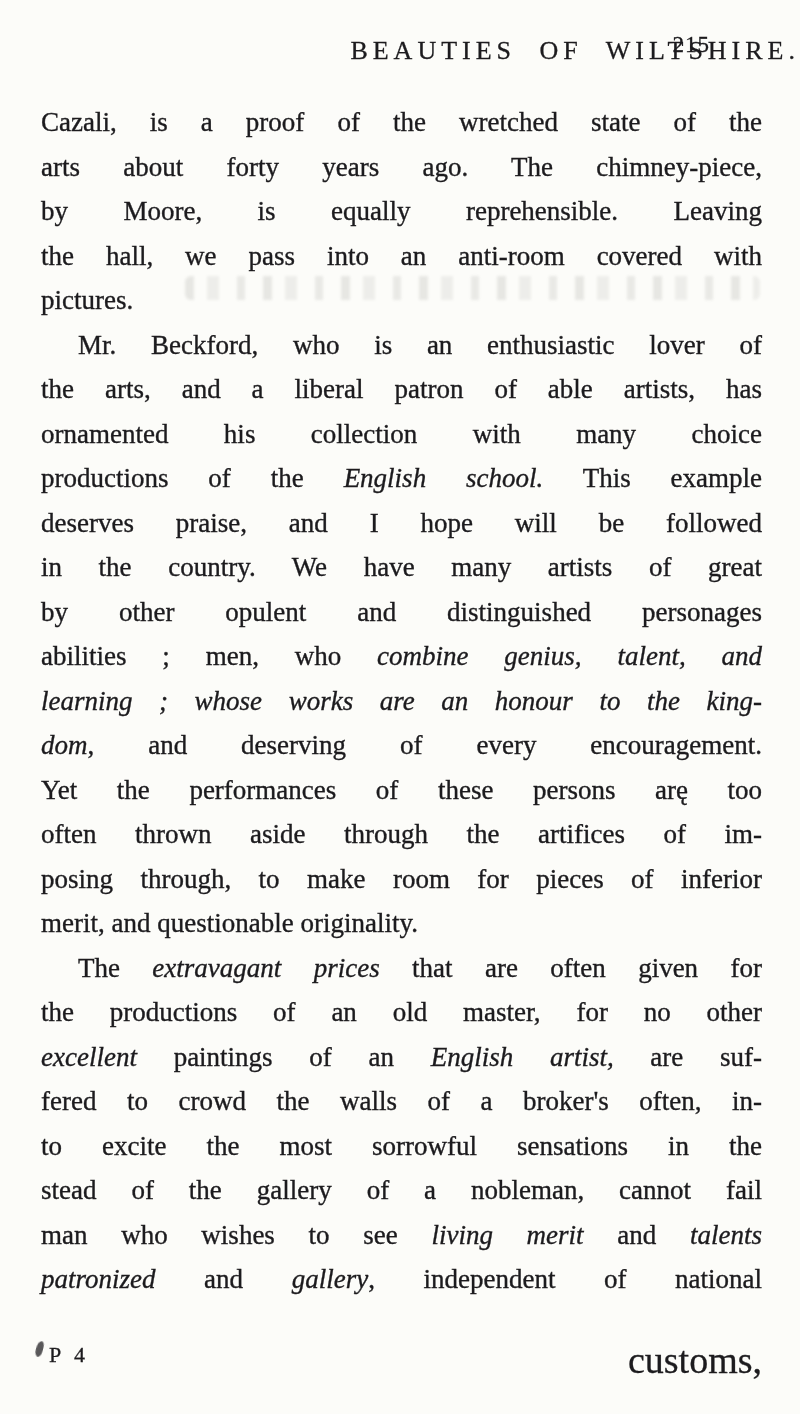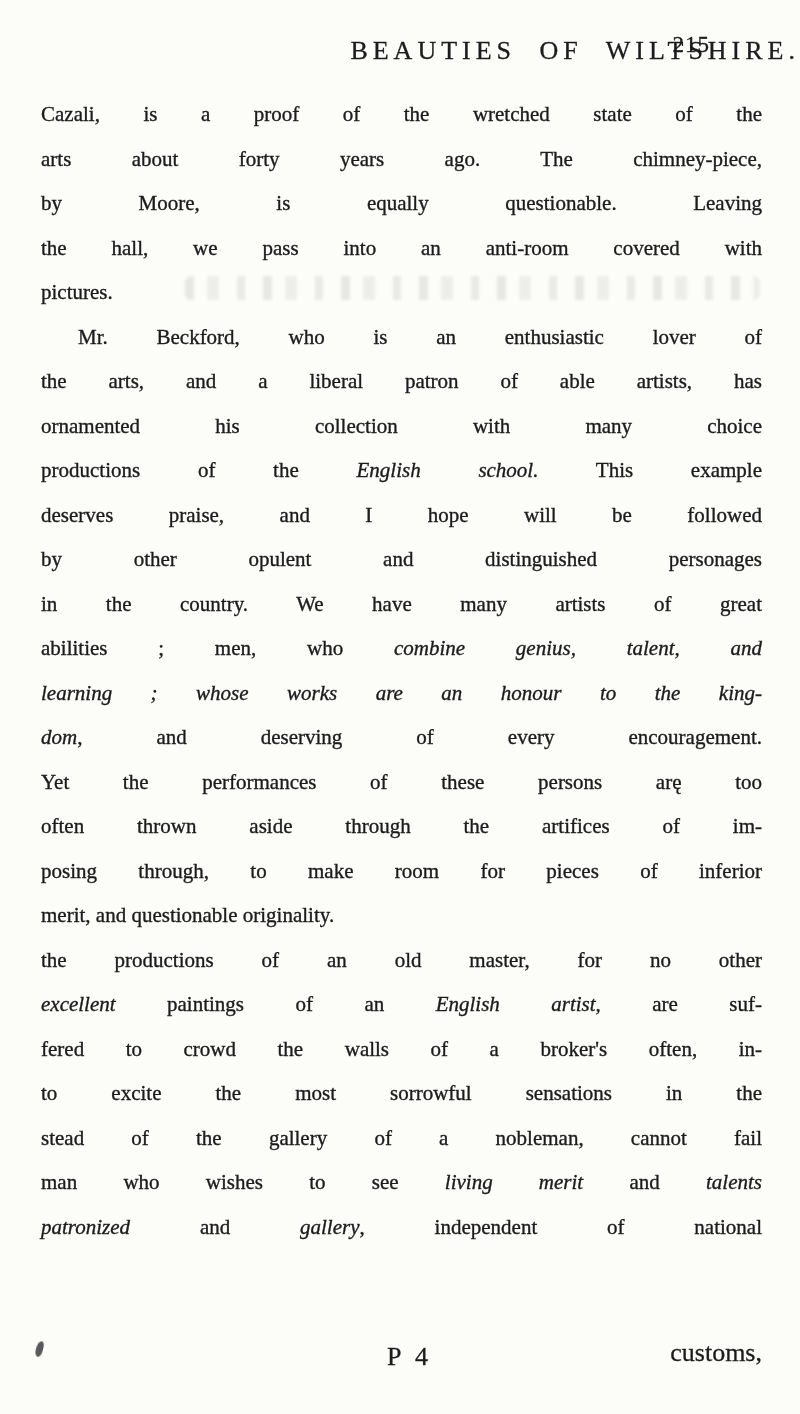--- a/index.html
+++ b/index.html
@@ -24,22 +24,22 @@
   }
   .page-number {
     position: absolute;
     top: 32px; right: 90px;
     font-size: 23px;
     letter-spacing: 1px;
     -webkit-text-stroke: 0.3px currentColor;
   }
   .body-text {
     position: absolute;
-    left: 41px; right: 38px; top: 92px;
-    font-size: 21px;
+    left: 41px; right: 38px; top: 100px;
+    font-size: 27px;
     -webkit-text-stroke: 0.35px currentColor;
   }
   .line {
     height: 44.5px;
     line-height: 44.5px;
     text-align: justify;
     text-align-last: justify;
     overflow: visible;
     white-space: nowrap;
   }
@@ -68,62 +68,62 @@
     transform: rotate(14deg);
     filter: blur(0.4px);
   }
   .footer-row {
     position: absolute;
     left: 41px; right: 38px; top: 1336px;
     height: 46px;
   }
   .signature-mark {
     position: absolute;
-    left: 16px; right: 0; top: 6px;
-    text-align: center;
-    font-size: 26px;
+    left: 8px; right: 0; top: 6px;
+    font-size: 22px;
     letter-spacing: 4px;
     -webkit-text-stroke: 0.3px currentColor;
   }
   .catchword {
     position: absolute;
     right: 0; top: 2px;
-    font-size: 26px;
+    font-size: 38px;
     -webkit-text-stroke: 0.3px currentColor;
   }
 </style>
 </head>
 <body>
 
 <div class="page" style="--paper: #fcfcf9; --ink: #1c1b1e;">
 
   <div class="running-head">BEAUTIES OF WILTSHIRE.</div>
 
   <div class="page-number">215</div>
 
   <div class="body-text">
       <div class="line"><span>Cazali, is a proof of the wretched state of the</span></div>
       <div class="line"><span>arts about forty years ago.  The chimney-piece,</span></div>
-      <div class="line"><span>by Moore, is equally questionable.  Leaving</span></div>
+      <div class="line"><span>by Moore, is equally reprehensible.  Leaving</span></div>
       <div class="line"><span>the hall, we pass into an anti-room covered with</span></div>
       <div class="line last"><span>pictures.</span></div>
       <div class="line indent"><span>Mr. Beckford, who is an enthusiastic lover of</span></div>
       <div class="line"><span>the arts, and a liberal patron of able artists, has</span></div>
       <div class="line"><span>ornamented his collection with many choice</span></div>
       <div class="line"><span>productions of the </span><em>English school.</em><span> This example</span></div>
       <div class="line"><span>deserves praise, and I hope will be followed</span></div>
+      <div class="line"><span>in the country.  We have many artists of great</span></div>
       <div class="line"><span>by other opulent and distinguished personages</span></div>
-      <div class="line"><span>in the country.  We have many artists of great</span></div>
       <div class="line"><span>abilities ; men, who </span><em>combine genius, talent, and</em></div>
       <div class="line"><em>learning ; whose works are an honour to the king-</em></div>
       <div class="line"><em>dom</em><span>, and deserving of every encouragement.</span></div>
       <div class="line"><span>Yet the performances of these persons arę too</span></div>
       <div class="line"><span>often thrown aside through the artifices of im-</span></div>
       <div class="line"><span>posing through, to make room for pieces of inferior</span></div>
       <div class="line last"><span>merit, and questionable originality.</span></div>
+      <div class="line indent"><span>The </span><em>extravagant prices</em><span> that are often given for</span></div>
       <div class="line"><span>the productions of an old master, for no other</span></div>
       <div class="line"><em>excellent</em><span> paintings of an </span><em>English artist,</em><span> are suf-</span></div>
       <div class="line"><span>fered to crowd the walls of a broker's often, in-</span></div>
       <div class="line"><span>to excite the most sorrowful sensations in the</span></div>
       <div class="line"><span>stead of the gallery of a nobleman, cannot fail</span></div>
       <div class="line"><span>man who wishes to see </span><em>living merit</em><span> and </span><em>talents</em></div>
       <div class="line"><em>patronized</em><span> and </span><em>gallery</em><span>, independent of national</span></div>
     </div>
 
   <div class="ghost"></div>

